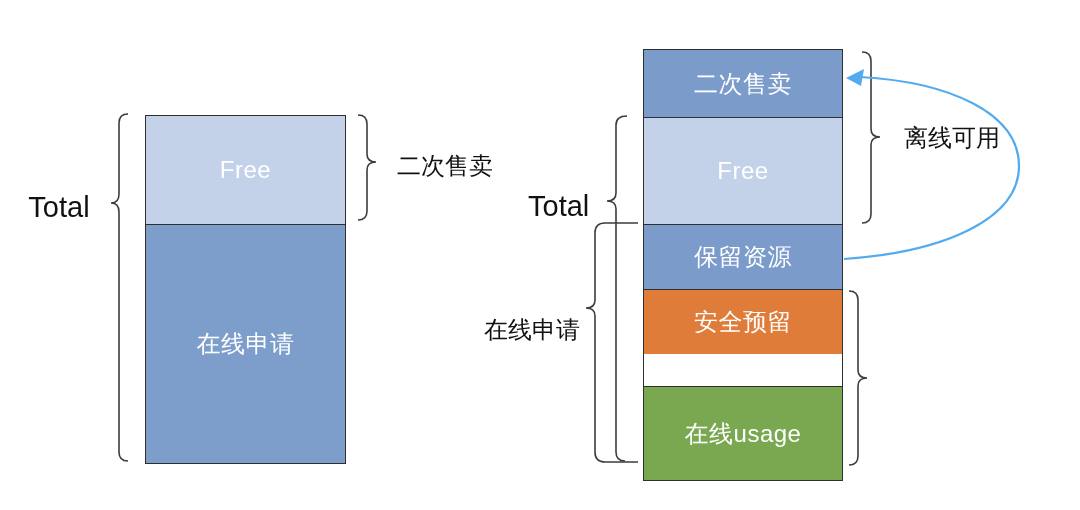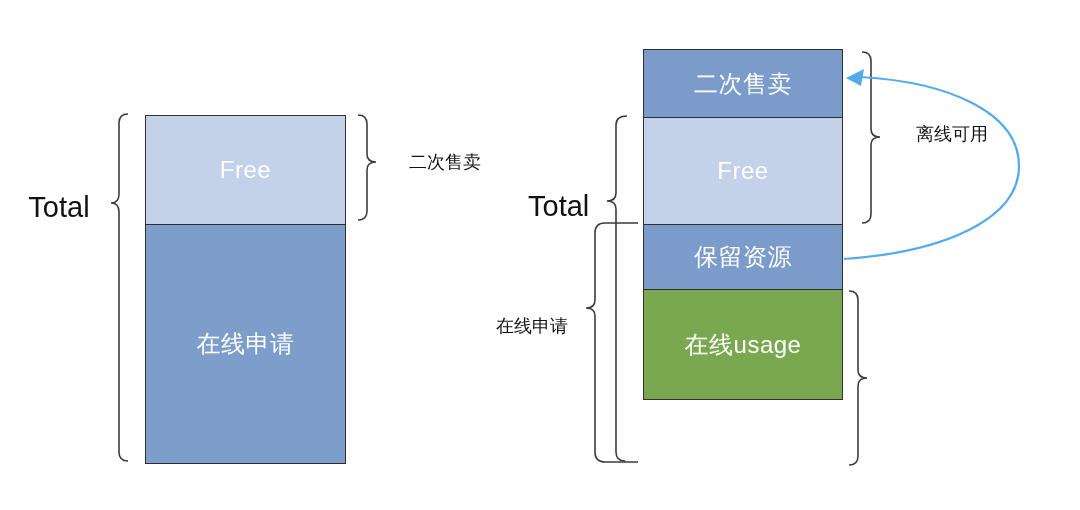--- a/index.html
+++ b/index.html
@@ -27,21 +27,21 @@
     align-items: center;
     justify-content: center;
     color: #ffffff;
     font-size: 24px;
     letter-spacing: 0.5px;
   }
   .seg + .seg { border-top: 1.5px solid #2f2f2f; }
   .lbl {
     position: absolute;
     color: #111111;
-    font-size: 18px;
+    font-size: 24px;
     text-align: center;
     white-space: nowrap;
     line-height: 1.1;
   }
   .lbl.total { font-size: 29px; }
   svg.overlay {
     position: absolute;
     left: 0; top: 0;
     width: 1080px;
     height: 510px;
@@ -50,21 +50,21 @@
   svg .brace { fill: none; stroke-width: 1.6px; }
   svg .flow  { fill: none; stroke-width: 2.2px; }
 
   
   .l-seg1 { height: 108px; }
   .l-seg2 { height: 239px; }
   .r-seg1 { height: 67px; }
   .r-seg2 { height: 107px; }
   .r-seg3 { height: 65px; }
   .r-seg4 { height: 65px; }
-  .r-seg5 { height: 110px; }
+  .r-seg5 { height: 94px; margin-top: 32px; }
 </style>
 </head>
 <body>
 
 <div id="canvas">
 
   <div class="lbl total" style="left:24px; top:192px; width:70px;">Total</div>
 
   <div class="bar" style="left:145px; top:115px; width:201px;">
     <div class="seg l-seg1" style="background: rgb(195, 210, 233);">Free</div>
@@ -74,20 +74,21 @@
   <div class="lbl" style="left:395px; top:153px; width:100px;">二次售卖</div>
 
   <div class="lbl total" style="left:528px; top:191px; width:60px;">Total</div>
 
   <div class="lbl" style="left:482px; top:317px; width:100px;">在线申请</div>
 
   <div class="bar" style="left:643px; top:49px; width:200px;">
     <div class="seg r-seg1" style="background: rgb(123, 156, 202); font-family: Liberation Serif, serif;">二次售卖</div>
     <div class="seg r-seg2" style="background: rgb(195, 210, 233);">Free</div>
     <div class="seg r-seg3" style="background: rgb(123, 156, 202);">保留资源</div>
+    <div class="seg r-seg4" style="background: rgb(224, 124, 57);">安全预留</div>
     <div class="seg r-seg5" style="background: rgb(122, 168, 80);">在线usage</div>
   </div>
 
   <div class="lbl" style="left:900px; top:125px; width:104px;">离线可用</div>
 
 
   <svg class="overlay" viewBox="0 0 1080 510">
 
     <path class="brace" d="M 128 114 Q 119 114 119 123 L 119 194 Q 119 203 111 203 Q 119 203 119 212 L 119 452 Q 119 461 128 461" stroke="#3C3C3C"></path>
 

